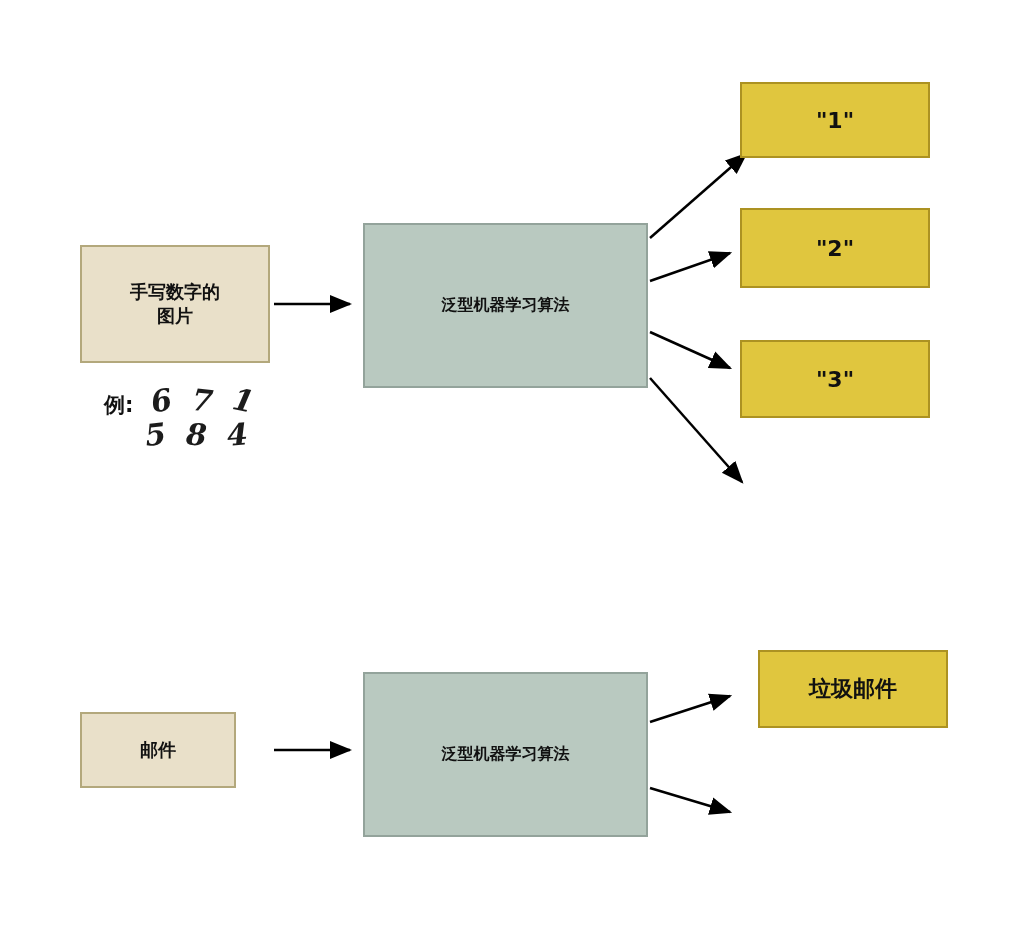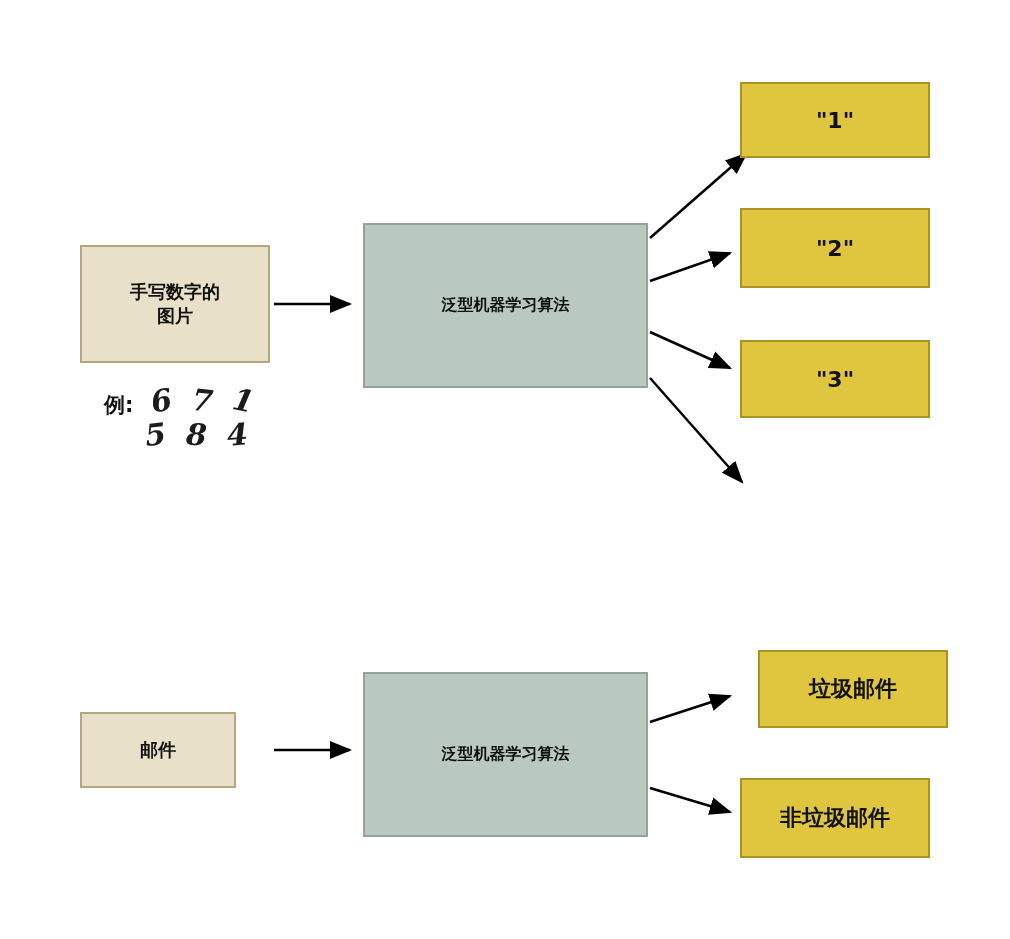--- a/index.html
+++ b/index.html
@@ -170,17 +170,14 @@
     <span>邮件</span>
   </div>
 
   <div class="box algo-box bot-algo">
     <span>泛型机器学习算法</span>
   </div>
 
   <div class="box output-box out-spam">
     <span>垃圾邮件</span>
   </div>
-  <div class="box output-box out-notspam">
-    <span>非垃圾邮件</span>
-  </div>
 
 </div>
 
 </body></html>

